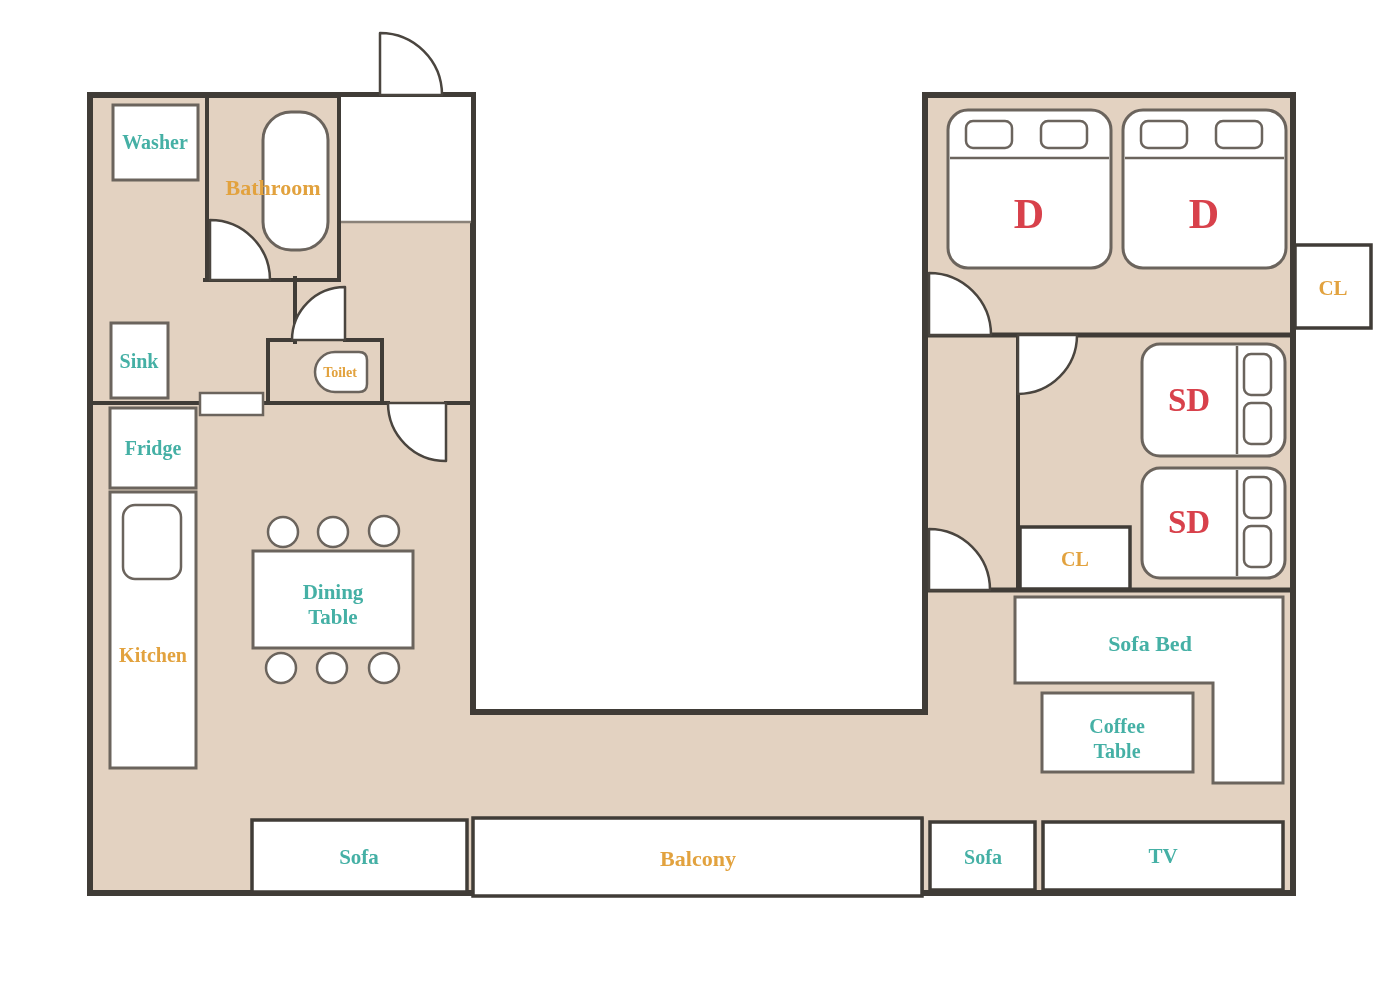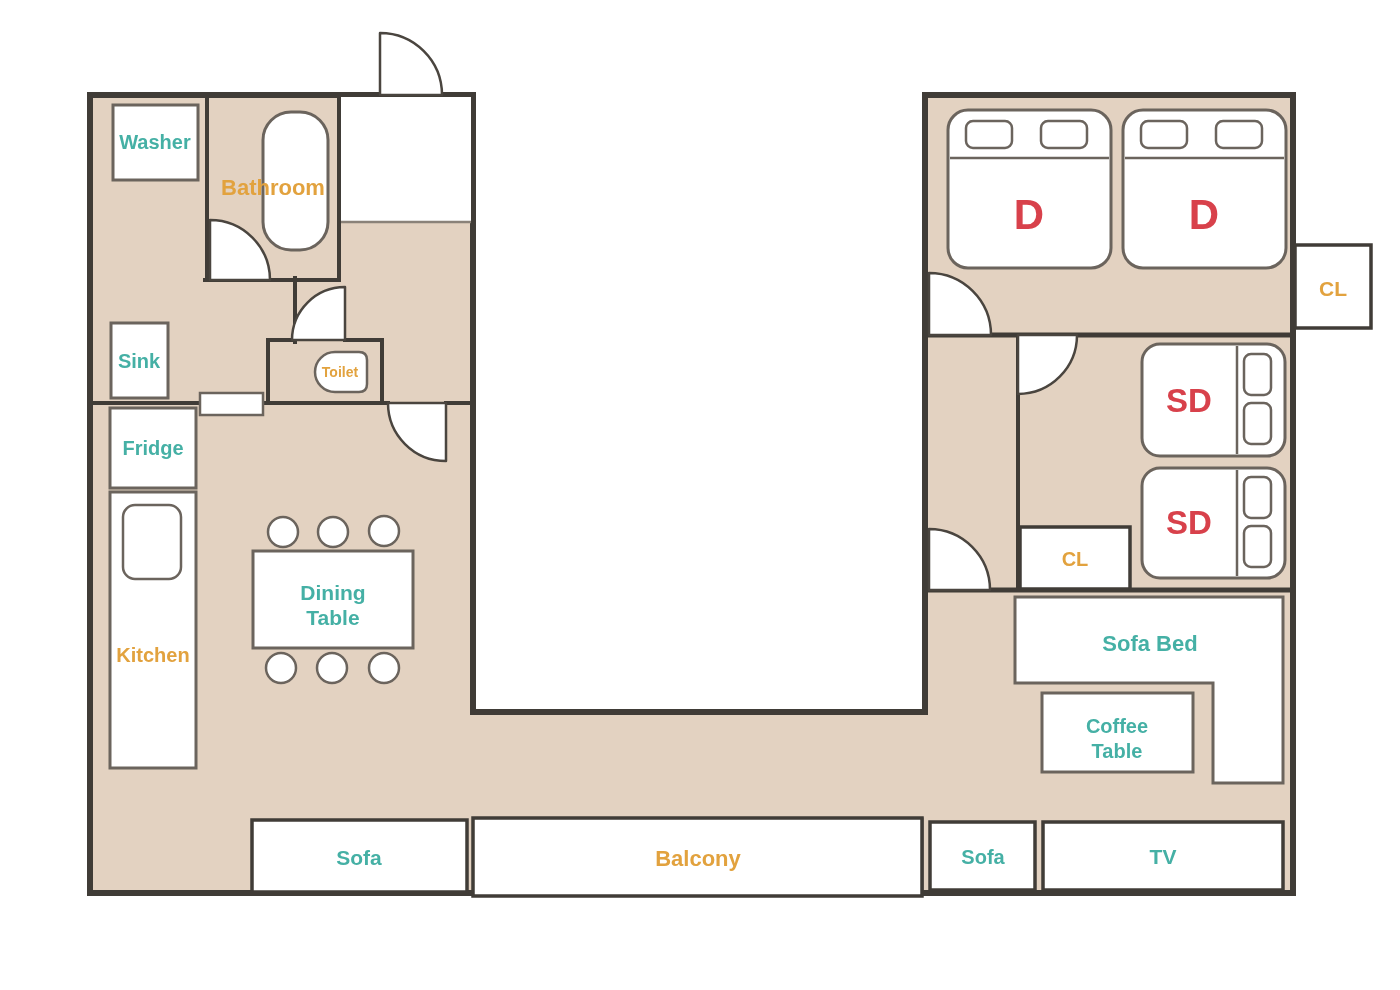--- a/index.html
+++ b/index.html
@@ -1,17 +1,17 @@
 <!DOCTYPE html>
 <html style="--bg: #ffffff; --floor: #e3d2c1; --wall: #403c37; --furniture-border: #6b645d; --door-stroke: #4a453f; --teal: #45b0a5; --orange: #e2a23e; --red: #d8414b;"><head>
 <meta charset="utf-8">
 <style>
   html,body{margin:0;padding:0;background:#ffffff;}
   .stage{position:relative;width:1400px;height:990px;background:var(--bg,#ffffff);
-         font-family:Liberation Sans, sans-serif;overflow:hidden;}
+         font-family:Liberation Serif, serif;overflow:hidden;}
   svg{display:block;}
   .floor{fill:var(--floor,#e3d2c1);stroke:var(--wall,#403c37);stroke-width:6;stroke-linejoin:miter;}
   .wall{stroke:var(--wall,#403c37);stroke-width:5;fill:none;stroke-linecap:square;}
   .wall--thin{stroke-width:4;}
   .furn{fill:#ffffff;stroke:var(--furniture-border,#6b645d);stroke-width:3;}
   .furn--dark{stroke:var(--wall,#403c37);stroke-width:3.5;}
   .furn--thin{stroke-width:2.5;}
   .door{fill:#ffffff;stroke:var(--door-stroke,#4a453f);stroke-width:2.5;stroke-linejoin:round;}
   .innerline{stroke:var(--furniture-border,#6b645d);stroke-width:2.5;fill:none;}
   .entryline{stroke:#8a8279;stroke-width:2.5;fill:none;}

